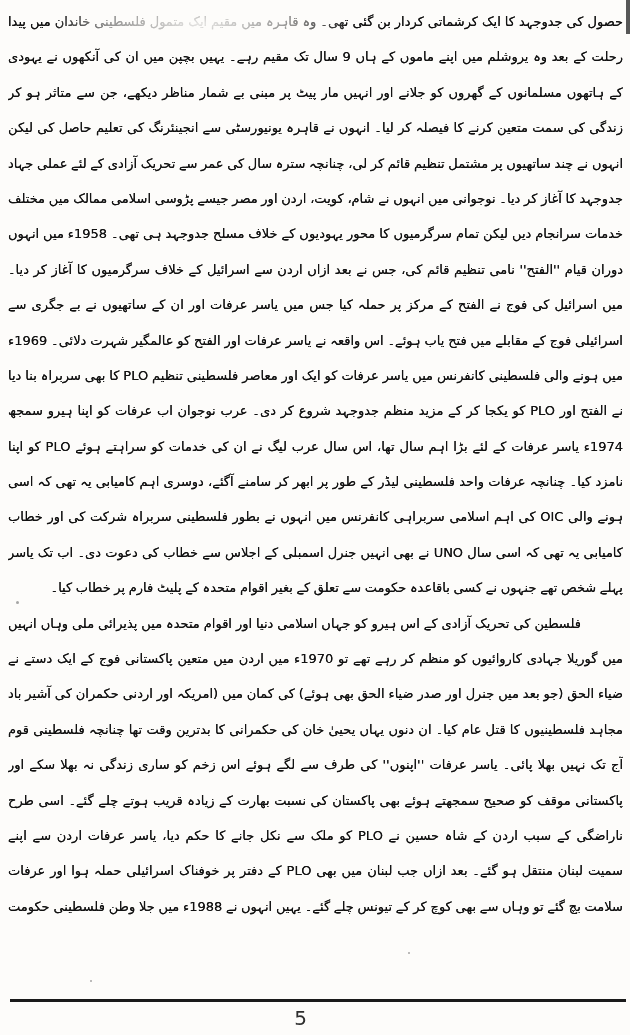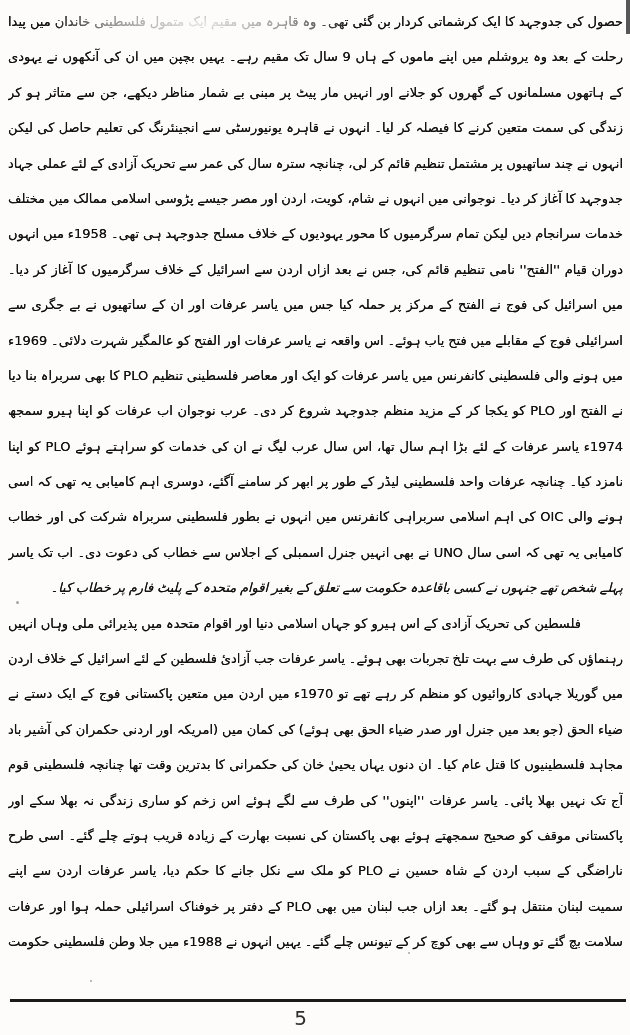--- a/index.html
+++ b/index.html
@@ -33,21 +33,20 @@
     overflow: hidden;
     white-space: normal;
     text-align: justify;
     text-align-last: justify;
     text-justify: inter-word;
     word-spacing: -0.5px;
     text-shadow: 0 0 0.6px rgba(0,0,0,0.85);
   }
   .line.para-end {
     text-align-last: right;
-    font-style: italic;
   }
   .line.indent {
     text-indent: 42px;
   }
   .footer-rule {
     position: absolute;
     top: 999px;
     left: 10px;
     width: 616px;
     height: 3px;
@@ -113,21 +112,20 @@
     <div class="line">میں اسرائیل کی فوج نے الفتح کے مرکز پر حملہ کیا جس میں یاسر عرفات اور ان کے ساتھیوں نے بے جگری سے مقابلہ کیا اور</div>
     <div class="line">اسرائیلی فوج کے مقابلے میں فتح یاب ہوئے۔ اس واقعہ نے یاسر عرفات اور الفتح کو عالمگیر شہرت دلائی۔ 1969ء میں قاہرہ</div>
     <div class="line">میں ہونے والی فلسطینی کانفرنس میں یاسر عرفات کو ایک اور معاصر فلسطینی تنظیم PLO کا بھی سربراہ بنا دیا گیا۔ یاسر عرفات</div>
     <div class="line">نے الفتح اور PLO کو یکجا کر کے مزید منظم جدوجہد شروع کر دی۔ عرب نوجوان اب عرفات کو اپنا ہیرو سمجھ رہے تھے۔</div>
     <div class="line">1974ء یاسر عرفات کے لئے بڑا اہم سال تھا، اس سال عرب لیگ نے ان کی خدمات کو سراہتے ہوئے PLO کو اپنا رکن</div>
     <div class="line">نامزد کیا۔ چنانچہ عرفات واحد فلسطینی لیڈر کے طور پر ابھر کر سامنے آگئے، دوسری اہم کامیابی یہ تھی کہ اسی سال لاہور میں</div>
     <div class="line">ہونے والی OIC کی اہم اسلامی سربراہی کانفرنس میں انہوں نے بطور فلسطینی سربراہ شرکت کی اور خطاب کیا۔ تیسری بڑی</div>
     <div class="line">کامیابی یہ تھی کہ اسی سال UNO نے بھی انہیں جنرل اسمبلی کے اجلاس سے خطاب کی دعوت دی۔ اب تک یاسر عرفات</div>
     <div class="line para-end">پہلے شخص تھے جنہوں نے کسی باقاعدہ حکومت سے تعلق کے بغیر اقوام متحدہ کے پلیٹ فارم پر خطاب کیا۔</div>
     <div class="line indent">فلسطین کی تحریک آزادی کے اس ہیرو کو جہاں اسلامی دنیا اور اقوام متحدہ میں پذیرائی ملی وہاں انہیں کچھ مسلمان</div>
-    <div class="line">رہنماؤں کی طرف سے بہت تلخ تجربات بھی ہوئے۔ یاسر عرفات جب آزادیٔ فلسطین کے لئے اسرائیل کے خلاف اردن</div>
     <div class="line">میں گوریلا جہادی کاروائیوں کو منظم کر رہے تھے تو 1970ء میں اردن میں متعین پاکستانی فوج کے ایک دستے نے بریگیڈیئر</div>
     <div class="line">ضیاء الحق (جو بعد میں جنرل اور صدر ضیاء الحق بھی ہوئے) کی کمان میں (امریکہ اور اردنی حکمران کی آشیر باد سے) ان</div>
     <div class="line">مجاہد فلسطینیوں کا قتل عام کیا۔ ان دنوں یہاں یحییٰ خان کی حکمرانی کا بدترین وقت تھا چنانچہ فلسطینی قوم اس شرمناک سانحے کو</div>
     <div class="line">آج تک نہیں بھلا پائی۔ یاسر عرفات ''اپنوں'' کی طرف سے لگے ہوئے اس زخم کو ساری زندگی نہ بھلا سکے اور مسئلہ کشمیر پر</div>
     <div class="line">پاکستانی موقف کو صحیح سمجھتے ہوئے بھی پاکستان کی نسبت بھارت کے زیادہ قریب ہوتے چلے گئے۔ اسی طرح امریکہ کی</div>
     <div class="line">ناراضگی کے سبب اردن کے شاہ حسین نے PLO کو ملک سے نکل جانے کا حکم دیا، یاسر عرفات اردن سے اپنے ساتھیوں</div>
     <div class="line">سمیت لبنان منتقل ہو گئے۔ بعد ازاں جب لبنان میں بھی PLO کے دفتر پر خوفناک اسرائیلی حملہ ہوا اور عرفات زندہ</div>
     <div class="line">سلامت بچ گئے تو وہاں سے بھی کوچ کر کے تیونس چلے گئے۔ یہیں انہوں نے 1988ء میں جلا وطن فلسطینی حکومت کا اعلان</div>
   </div>
 

